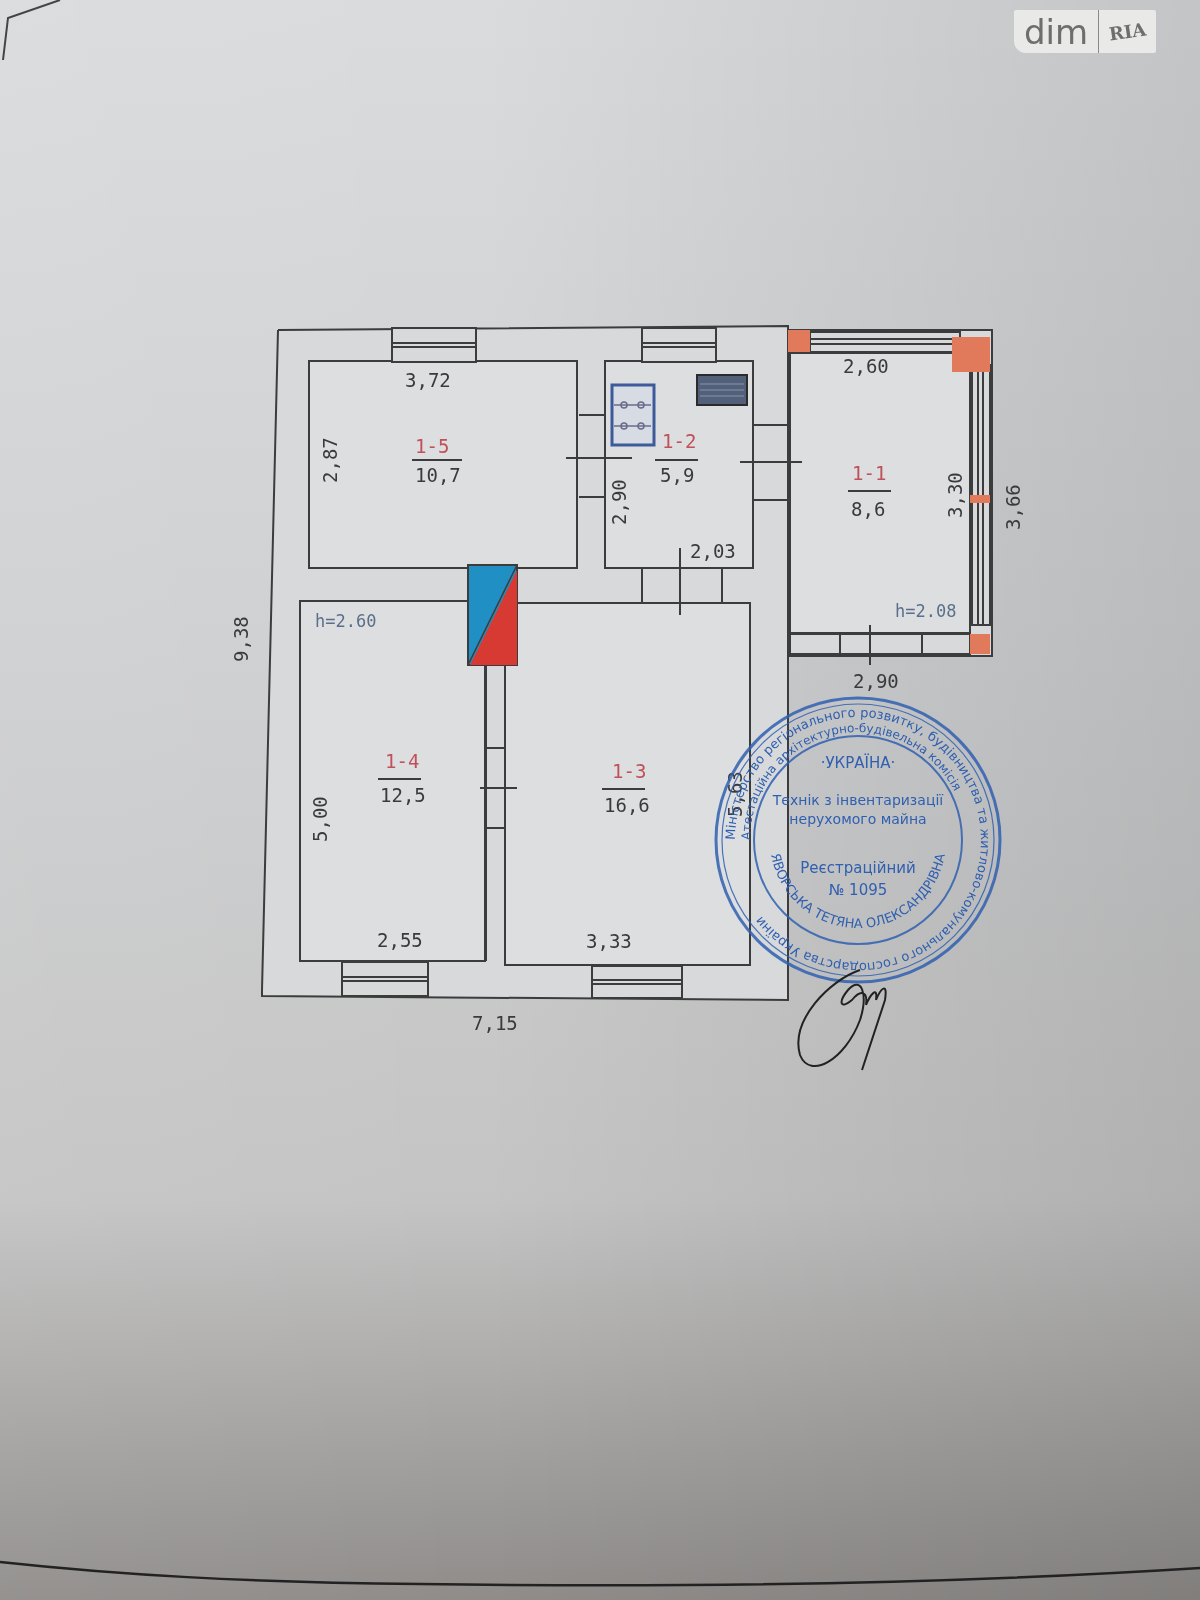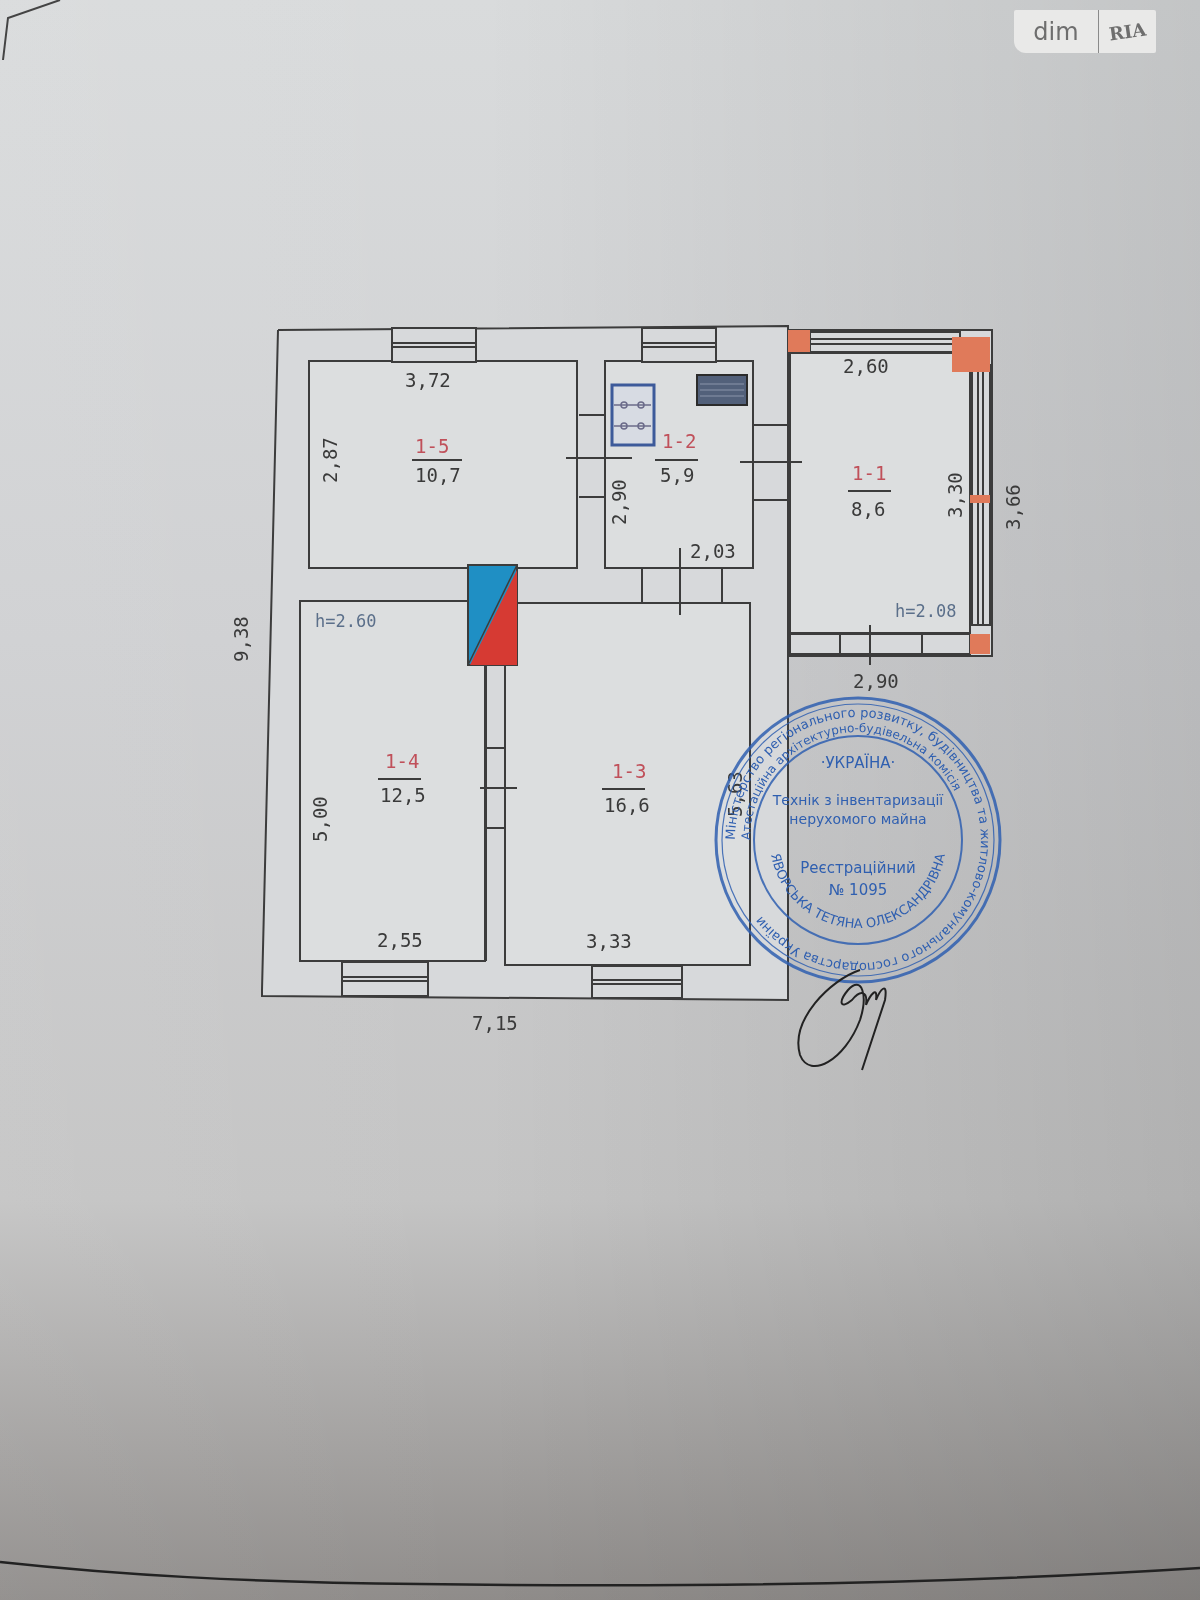--- a/index.html
+++ b/index.html
@@ -11,21 +11,21 @@
   .page-shade {
     position:absolute; inset:0;
     background: linear-gradient(90deg, rgba(255,255,255,0.05) 0%, rgba(0,0,0,0) 40%, rgba(0,0,0,0.10) 100%);
     pointer-events:none;
   }
   .page-edge { position:absolute; left:0; top:0; }
   .watermark {
     position:absolute; left:1014px; top:10px; width:142px; height:43px;
     background:#e9e9e8; border-radius:2px 2px 2px 12px; display:flex; align-items:center;
   }
-  .wm-dim { width:84px; text-align:center; font-family:"DejaVu Sans", sans-serif; font-size:24px; color:#6e6e6e; }
+  .wm-dim { width:84px; text-align:center; font-family:"DejaVu Sans", sans-serif; font-size:34px; color:#6e6e6e; }
   .wm-sep { width:1px; height:43px; background:#8a8a8a; }
   .wm-ria { flex:1; text-align:center; font-family:"DejaVu Serif", serif; font-weight:bold; font-size:18px; color:#6e6e6e; transform:rotate(-8deg); }
   svg.plan { position:absolute; left:0; top:0; }
   .txt { font-family:"DejaVu Sans Mono", monospace; fill:#3a3a3a; }
   .room-id { fill:#c0505a; }
   .h-label { fill:#5b6f8a; }
   .stamp-text { font-family:"DejaVu Sans", sans-serif; fill:#2f5fb0; }
 </style>
 </head>
 <body>

